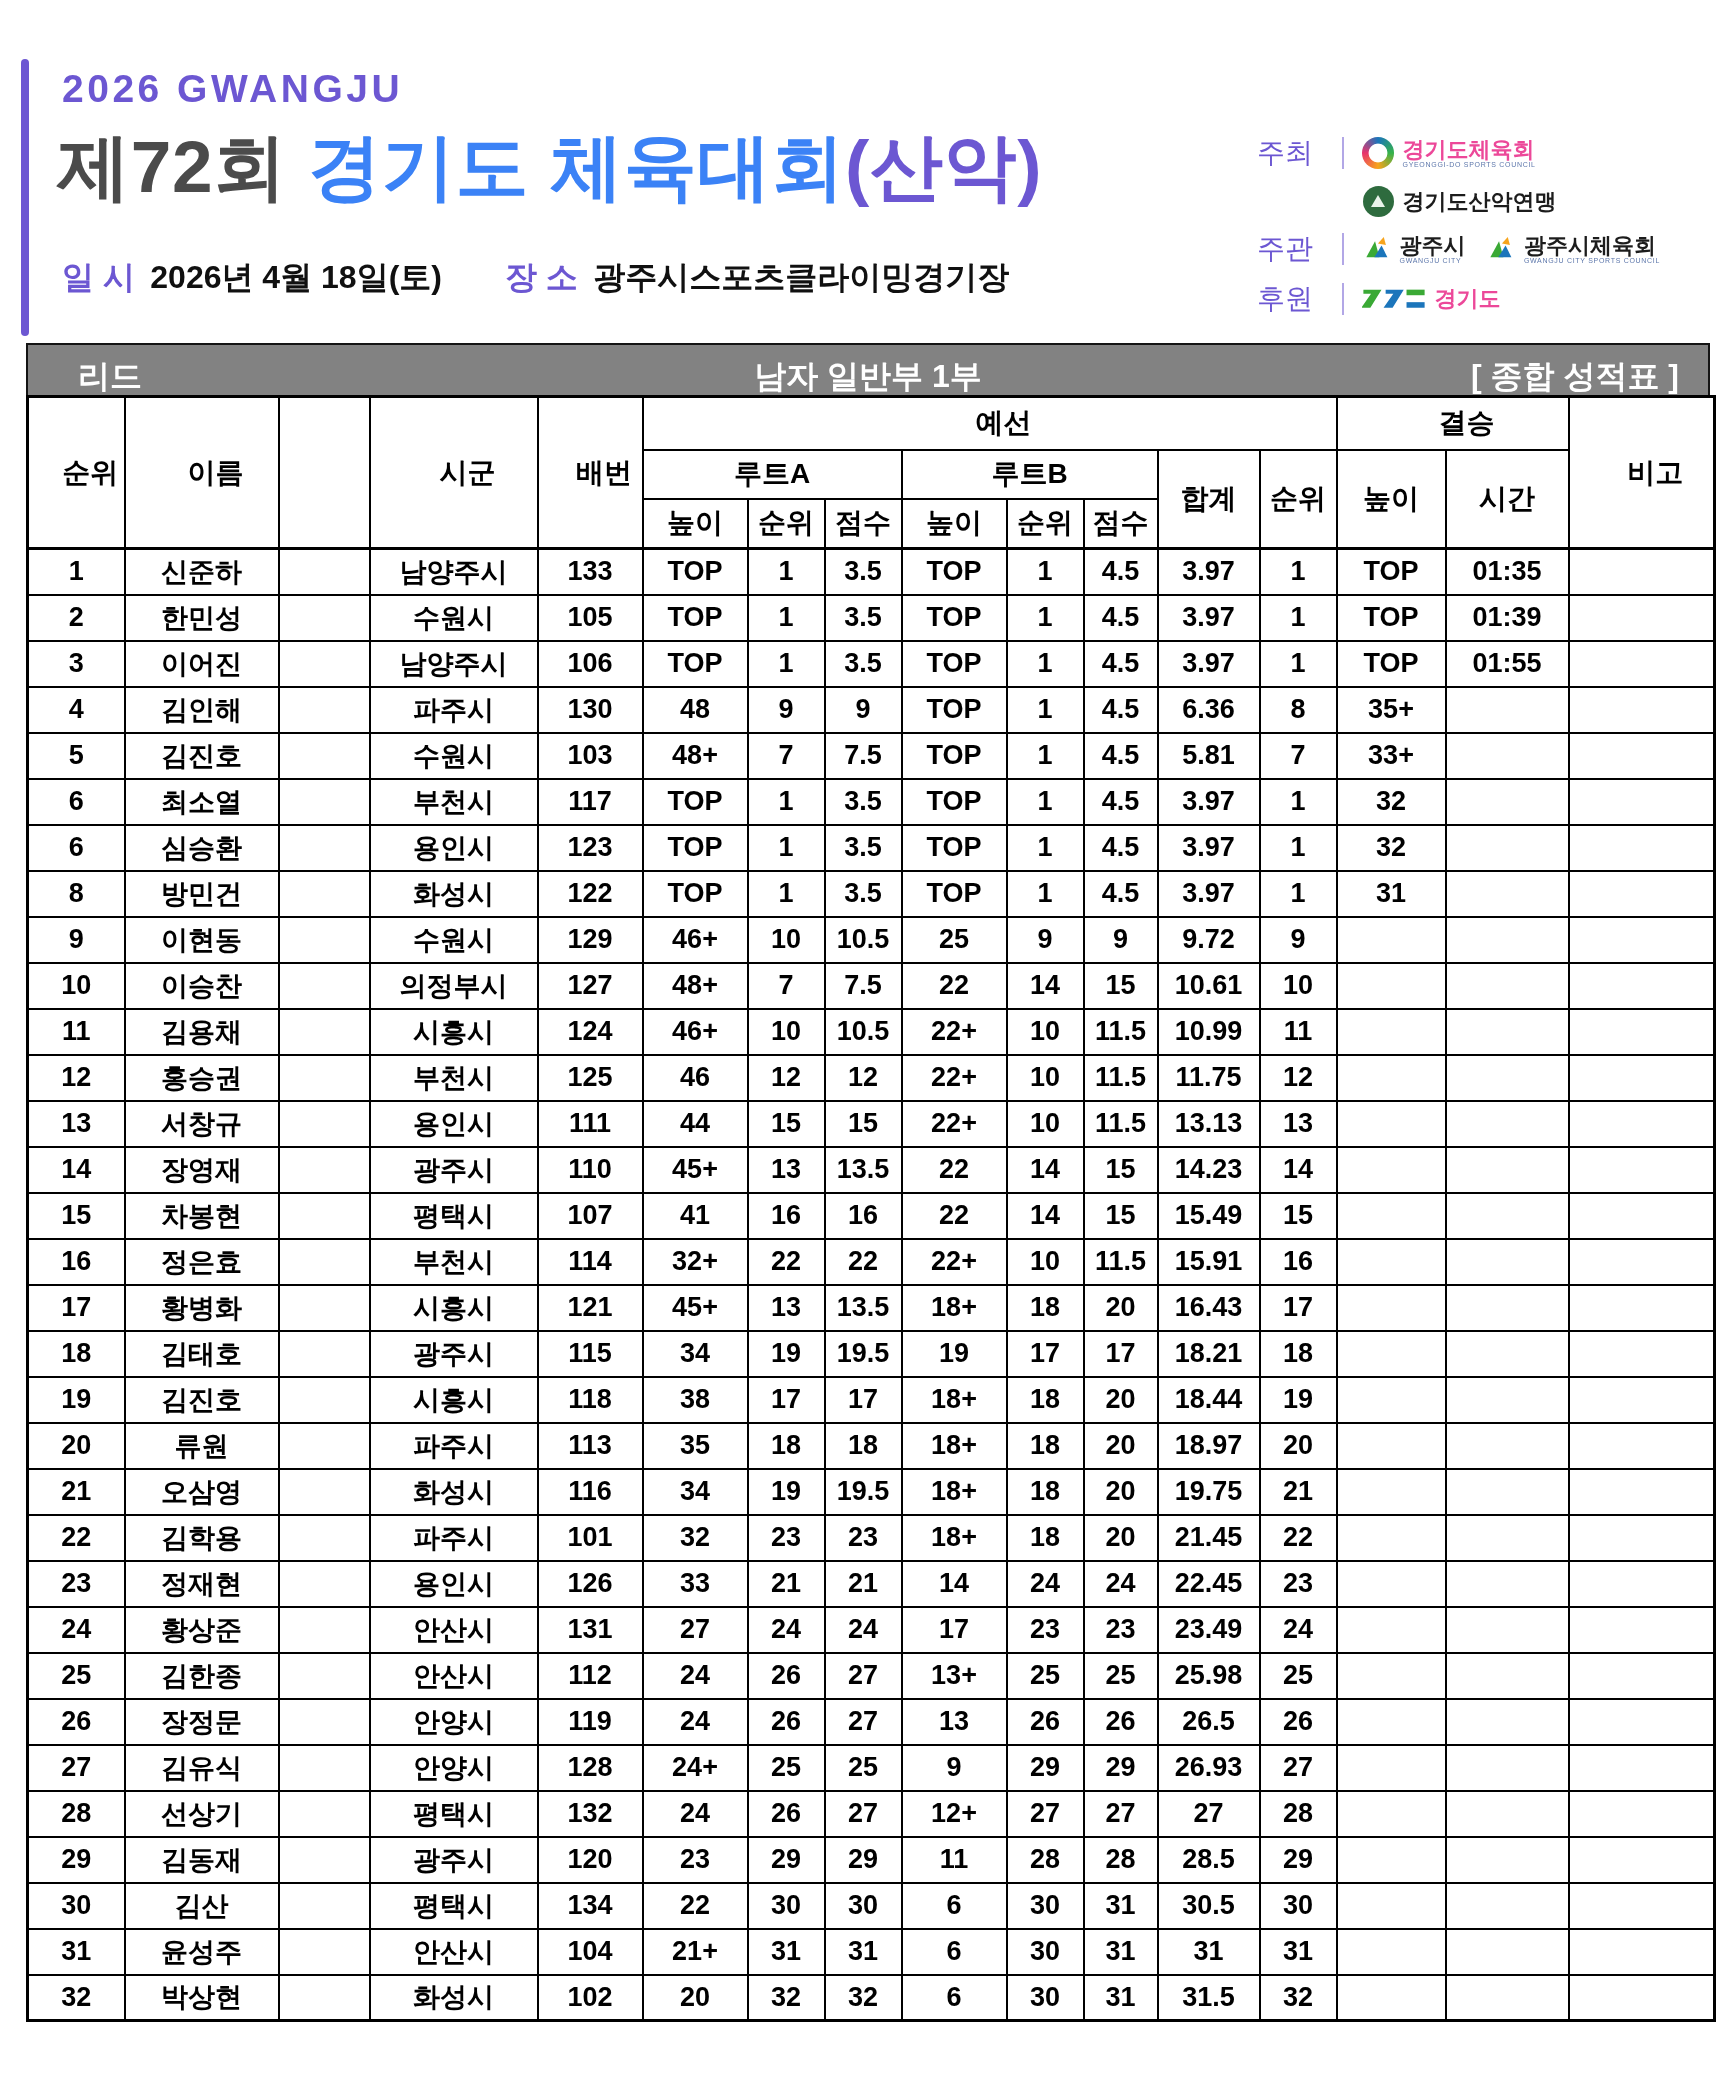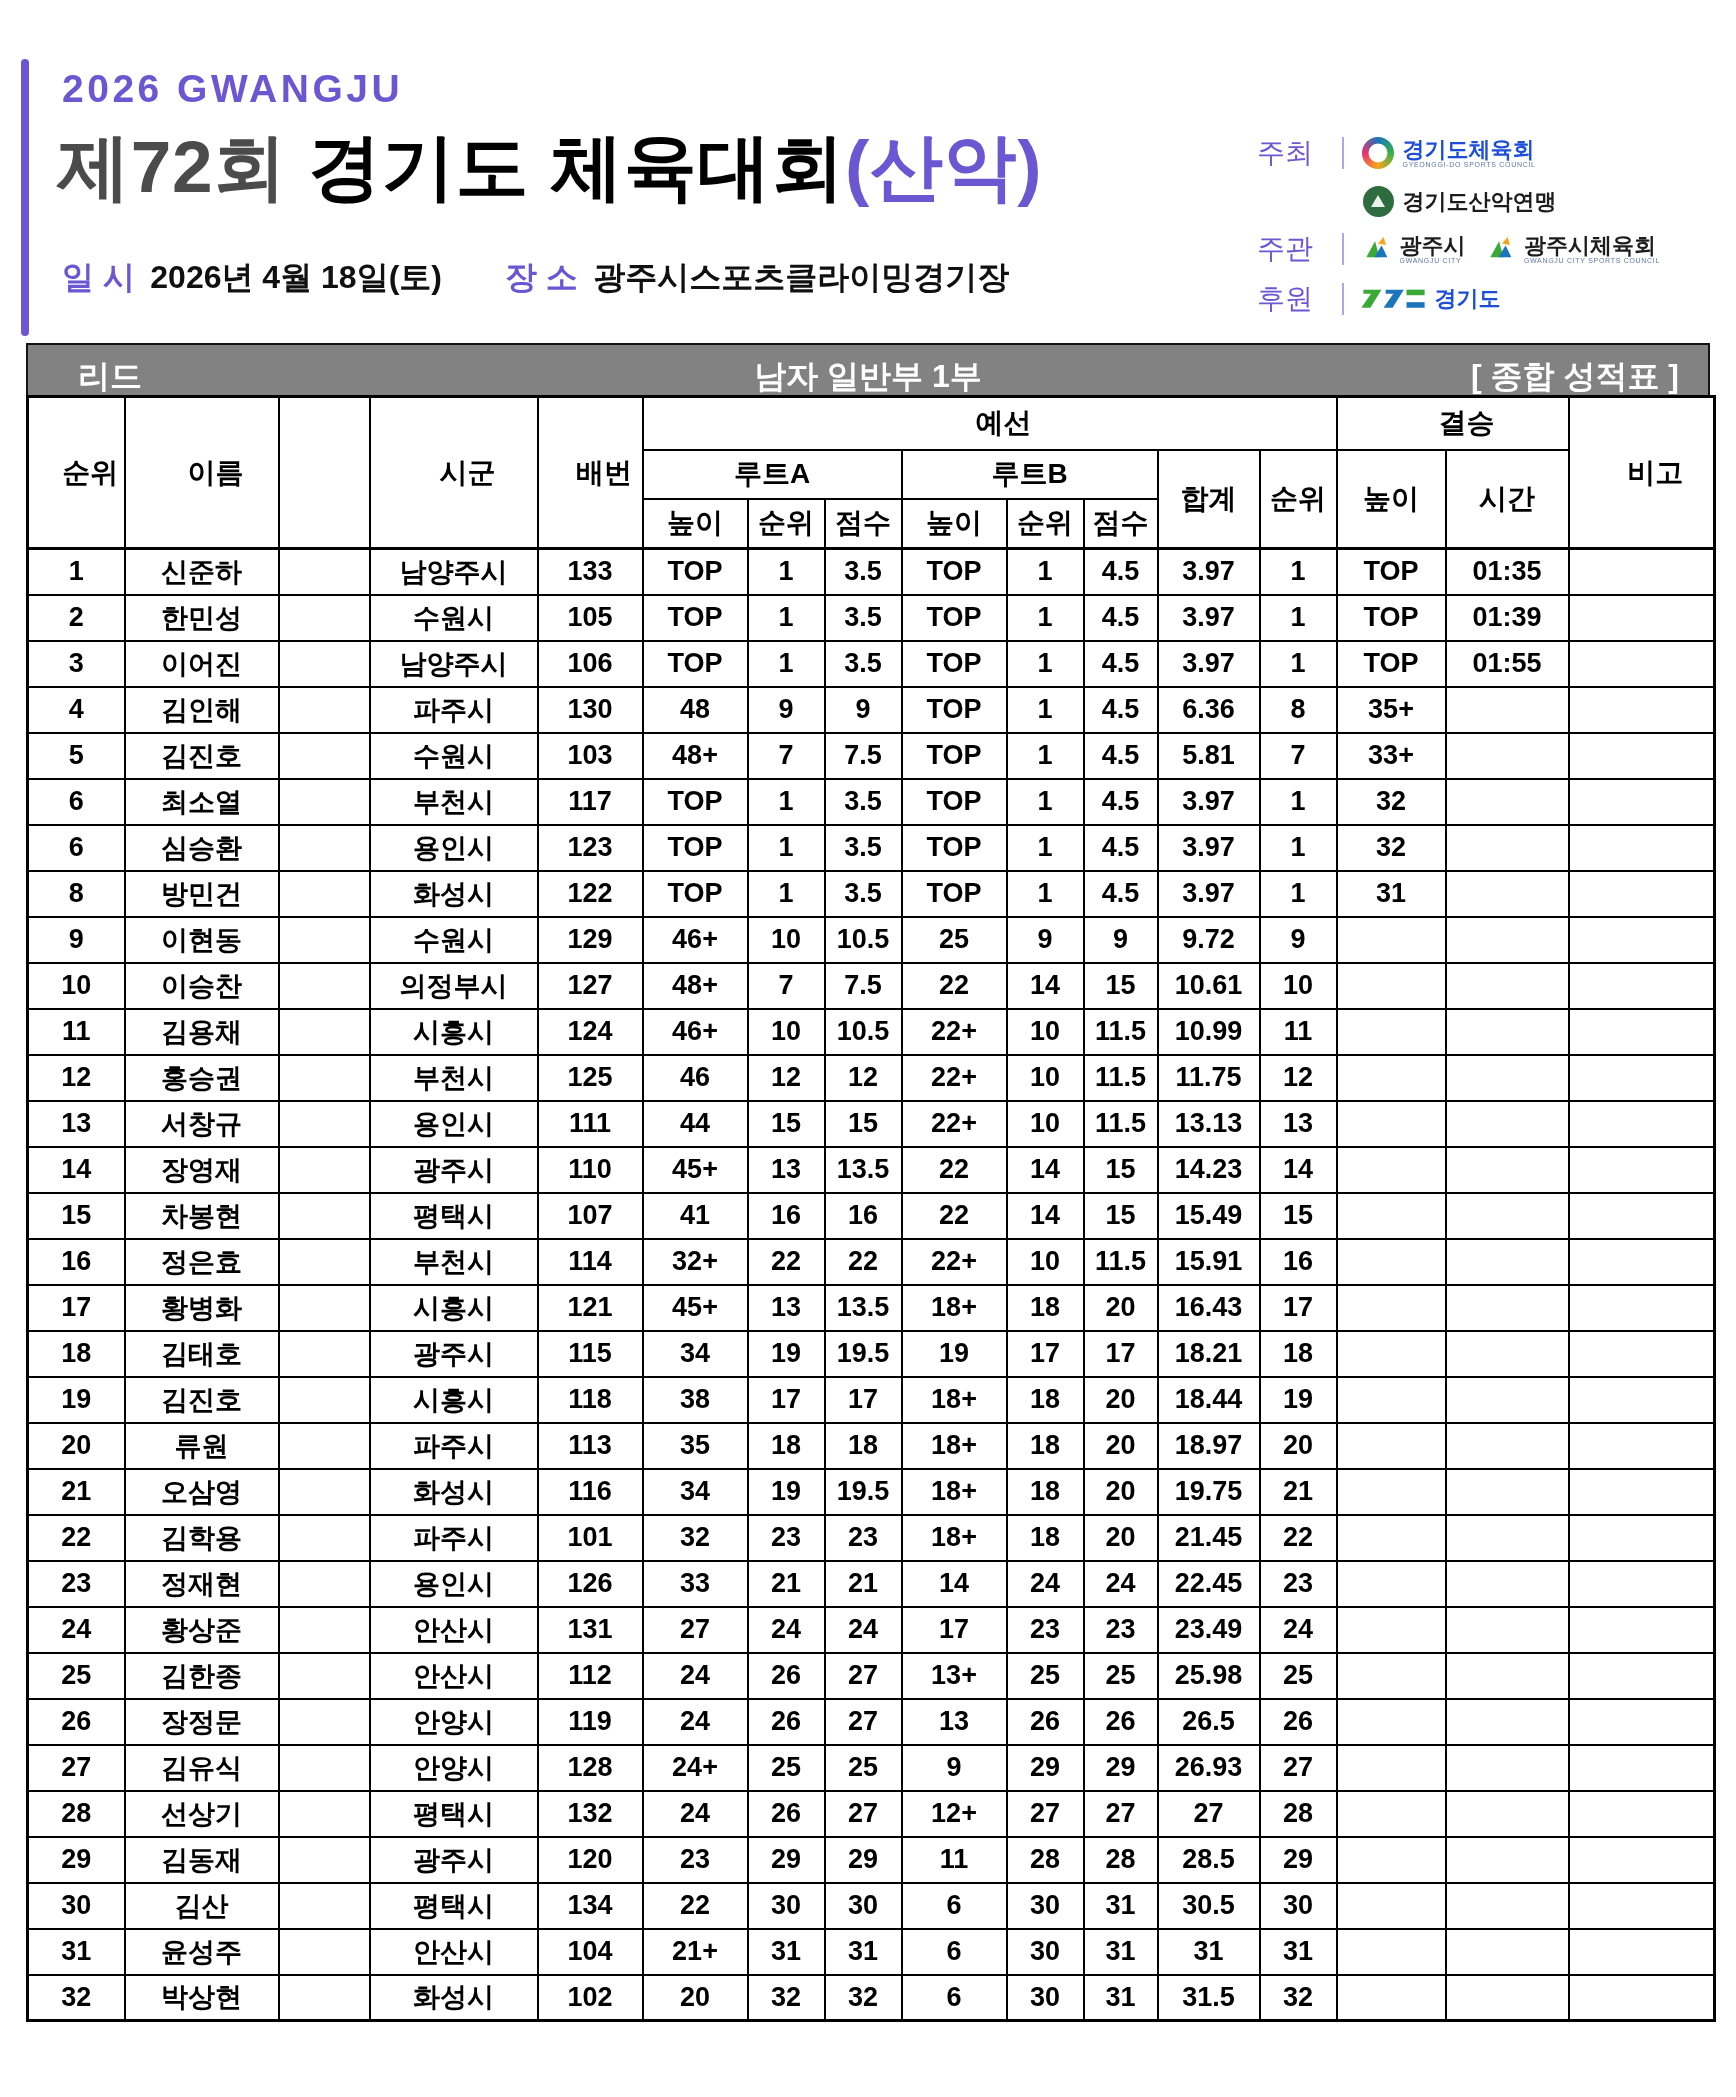--- a/index.html
+++ b/index.html
@@ -9,38 +9,38 @@
     font-family:"Liberation Sans", sans-serif; color:#000;
   }
   
   .accent-bar { position:absolute; left:21px; top:59px; width:7.7px; height:277px;
     background:#6C57D2; border-radius:4.2px; }
   .gwangju { position:absolute; left:62px; top:67px; font-size:39px; font-weight:bold;
     color:#6C57D2; letter-spacing:3.5px; }
   .title { position:absolute; left:57px; top:119px; font-size:73px; font-weight:bold;
     letter-spacing:0.7px; white-space:nowrap; }
   .title .t-num { color:#4b4b4b; }
-  .title .t-main { color:#000000; }
+  .title .t-main { color:#3b82f6; }
   .title .t-paren { color:#6C57D2; }
   .meta { position:absolute; left:62px; top:256px; font-size:32px; font-weight:bold;
     display:flex; align-items:center; white-space:nowrap; }
   .meta .m-label { color:#6C57D2; margin-right:15.4px; }
   .meta .m-value { color:#101010; }
   .meta .m-gap { width:63px; }
   
   .orgs { position:absolute; left:1257px; top:134px; width:462px; }
   .org-row { display:flex; align-items:center; margin-bottom:11.2px; min-height:36px; }
   .org-label { width:78px; font-size:28px; font-weight:normal; color:#6C57D2; }
   .org-div { width:2.1px; height:32px; background:#b2a7e6; margin:0 18px 0 7px; }
   .org-indent { width:106px; }
   .org-entry { display:flex; align-items:center; margin-right:21px; }
   .org-entry .logo { margin-right:8.4px; flex:none; }
   .org-name { font-size:22px; font-weight:bold; line-height:1.05; }
   .org-sub { font-size:7px; color:#5d77ab; letter-spacing:0.7px; }
-  .navy { color:#1d4ed8; }
+  .navy { color:#ec4899; }
   .dark { color:#1c1c1c; }
   .logo-swirl { width:32px; height:32px; border-radius:50%;
     background: radial-gradient(circle at 50% 50%, #fff 0 9px, rgba(0,0,0,0) 9.8px),
       conic-gradient(#1b75bb, #35b24a, #f7a41d, #e8336d, #1b75bb); }
   .logo-circle-green { width:31px; height:31px; border-radius:50%; background:#2e6b3e;
     position:relative; }
   .logo-circle-green::after { content:""; position:absolute; left:7.7px; top:9.8px;
     border-left:7.7px solid transparent; border-right:7.7px solid transparent;
     border-bottom:12.6px solid #e9f3ea; }
   

